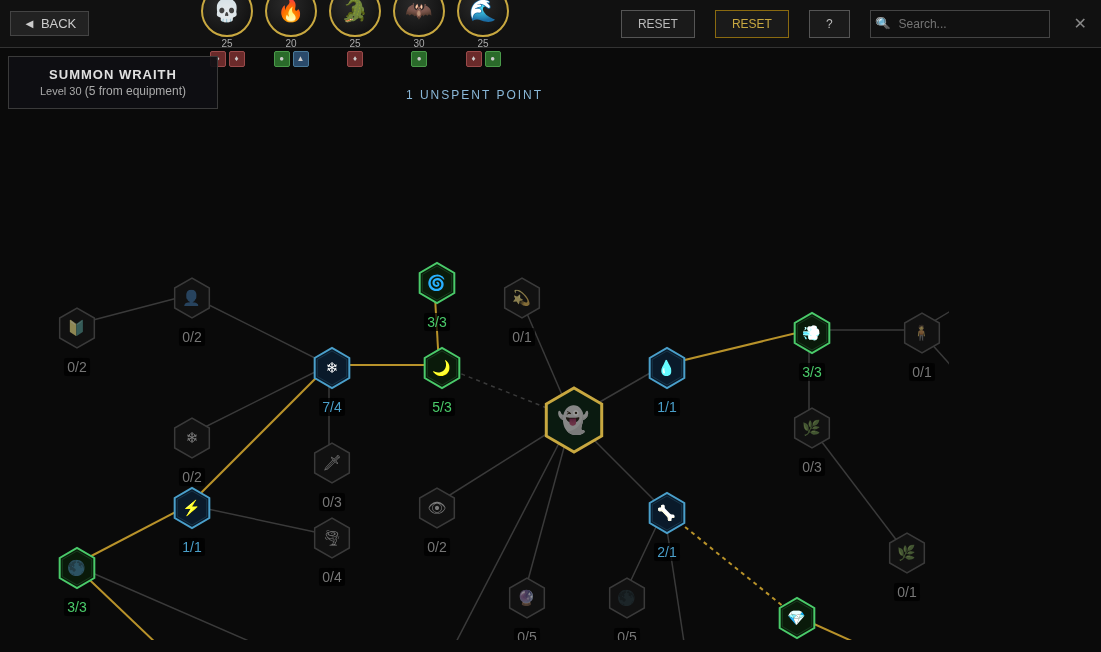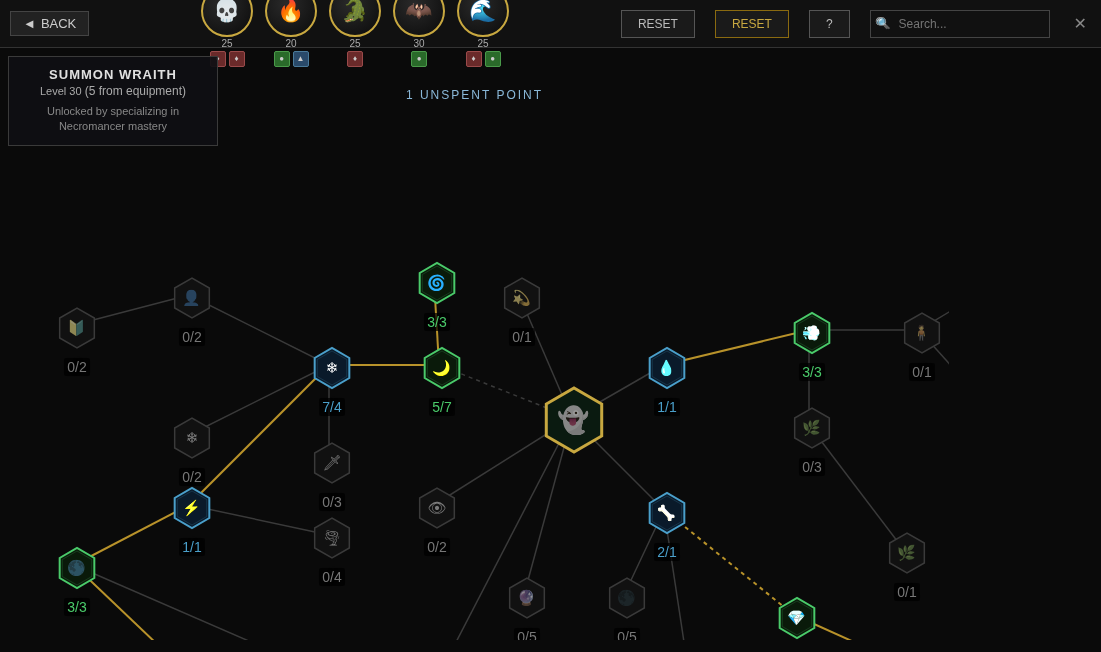--- a/index.html
+++ b/index.html
@@ -299,21 +299,20 @@
     <button class="close-btn">✕</button>
   </div>
 </div>
 
 <div id="info-panel">
   <h3>Summon Wraith</h3>
   <div class="level-line">
     <span>Level 30</span>
     <span style="font-size:12px;">(5 from equipment)</span>
   </div>
-  <div class="unlock-line">Unlocked by specializing in Necromancer mastery</div>
 </div>
 
 <div id="tree-area">
   <div id="unspent-banner">
     <span>1 Unspent Point</span>
   </div>
 
   <svg id="tree-svg">
       <line x1="329" y1="329" x2="439" y2="329" stroke="#b8922a" stroke-width="2"></line>
       <line x1="434" y1="244" x2="439" y2="329" stroke="#b8922a" stroke-width="2"></line>
@@ -375,21 +374,21 @@
         <div class="node-label" style="color: rgb(74, 202, 106);">3/3</div>
       </div>
       <div class="node" style="left: 420px; top: 310px; width: 44px;">
         <div class="node-hex" style="width: 44px; height: 44px; position: relative;">
           <svg width="44" height="44" style="position: absolute; top: 0px; left: 0px;">
             <path d="M39.32050807568878,12.000000000000002L39.32050807568878,32L22,42L4.679491924311225,32L4.679491924311229,11.999999999999998L21.999999999999996,2Z" fill="#0a1a0a" stroke="#4aca6a" stroke-width="2"></path>
             <path d="M36.72243186433546,13.500000000000002L36.72243186433546,30.5L22,39L7.277568135664541,30.5L7.277568135664543,13.499999999999998L21.999999999999996,5Z" fill="none" stroke="#4aca6a" stroke-width="0.5" opacity="0.4"></path>
           </svg>
           <div class="node-icon" style="position: absolute; top: 50%; left: 50%; transform: translate(-50%, -50%); font-size: 15px; filter: brightness(1.3);">🌙</div>
         </div>
-        <div class="node-label" style="color: rgb(74, 202, 106);">5/7</div>
+        <div class="node-label" style="color: rgb(74, 202, 106);">5/3</div>
       </div>
       <div class="node" style="left: 645px; top: 310px; width: 44px;">
         <div class="node-hex" style="width: 44px; height: 44px; position: relative;">
           <svg width="44" height="44" style="position: absolute; top: 0px; left: 0px;">
             <path d="M39.32050807568878,12.000000000000002L39.32050807568878,32L22,42L4.679491924311225,32L4.679491924311229,11.999999999999998L21.999999999999996,2Z" fill="#0a1a2a" stroke="#4a9fca" stroke-width="2"></path>
             <path d="M36.72243186433546,13.500000000000002L36.72243186433546,30.5L22,39L7.277568135664541,30.5L7.277568135664543,13.499999999999998L21.999999999999996,5Z" fill="none" stroke="#4a9fca" stroke-width="0.5" opacity="0.4"></path>
           </svg>
           <div class="node-icon" style="position: absolute; top: 50%; left: 50%; transform: translate(-50%, -50%); font-size: 15px; filter: brightness(1.3);">💧</div>
         </div>
         <div class="node-label" style="color: rgb(74, 159, 202);">1/1</div>

